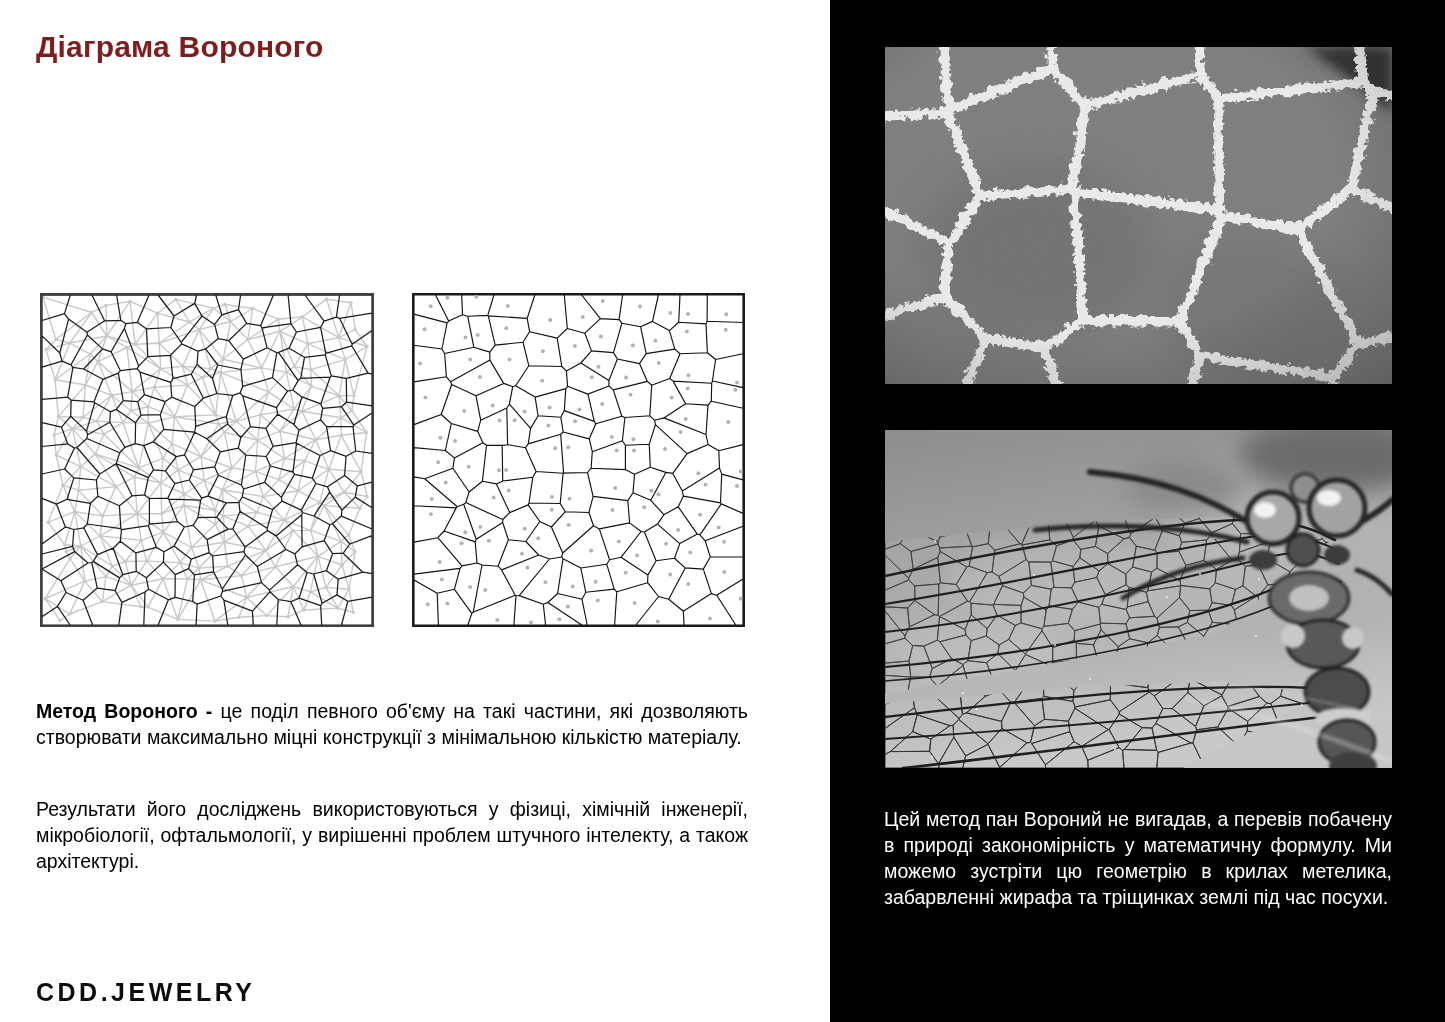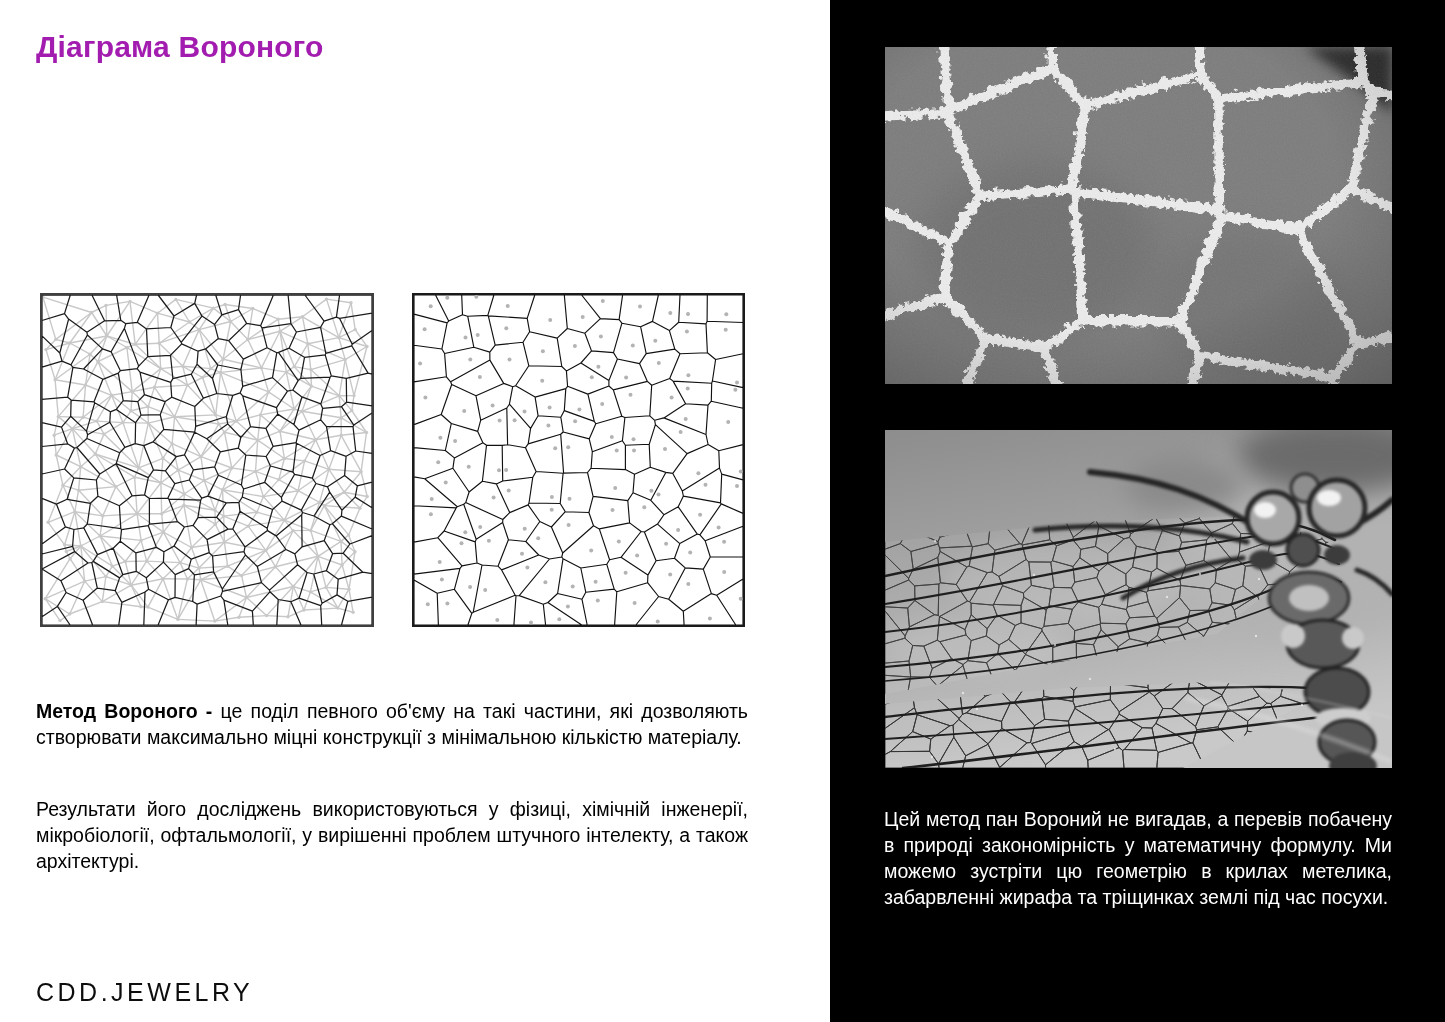--- a/index.html
+++ b/index.html
@@ -1,33 +1,33 @@
 <!DOCTYPE html>
 <html><head>
 <meta charset="utf-8">
 <style>
   * { margin:0; padding:0; box-sizing:border-box; }
   html,body { background:#ffffff; }
   body { font-family:"Liberation Sans", sans-serif; }
   .page { position:relative; width:1445px; height:1022px; background:#ffffff; overflow:hidden; }
 
   .title { position:absolute; left:36px; top:30px; font-size:30px; font-weight:700;
-           color:#a21caf; letter-spacing:.2px; }
+           color:#7f1d1d; letter-spacing:.2px; }
 
   figure { position:absolute; margin:0; }
   #fig-voronoi-delaunay { left:40px;  top:293px; width:334px; height:334px; }
   #fig-voronoi-points   { left:412px; top:293px; width:333px; height:334px; }
 
   .body-par { position:absolute; left:36px; width:712px; font-size:19.5px; line-height:26px;
               color:#000; text-align:justify; }
   #para-method  { top:698px; }
   #para-results { top:796px; }
   .body-par b { font-weight:700; }
 
-  .logo { position:absolute; left:36px; top:978px; font-size:25px; font-weight:400;
+  .logo { position:absolute; left:36px; top:978px; font-size:25px; font-weight:700;
           letter-spacing:3.5px; color:#0d0d0d; }
 
   .panel { position:absolute; left:830px; top:0; width:615px; height:1022px; background:#000000; }
   #fig-giraffe   { left:55px; top:47px;  width:507px; height:337px; }
   #fig-dragonfly { left:55px; top:430px; width:507px; height:338px; }
   .caption { position:absolute; left:54px; top:806px; width:508px; font-size:19.5px;
              line-height:26px; color:#fff; text-align:justify; }
   svg { display:block; }
 </style>
 </head>

